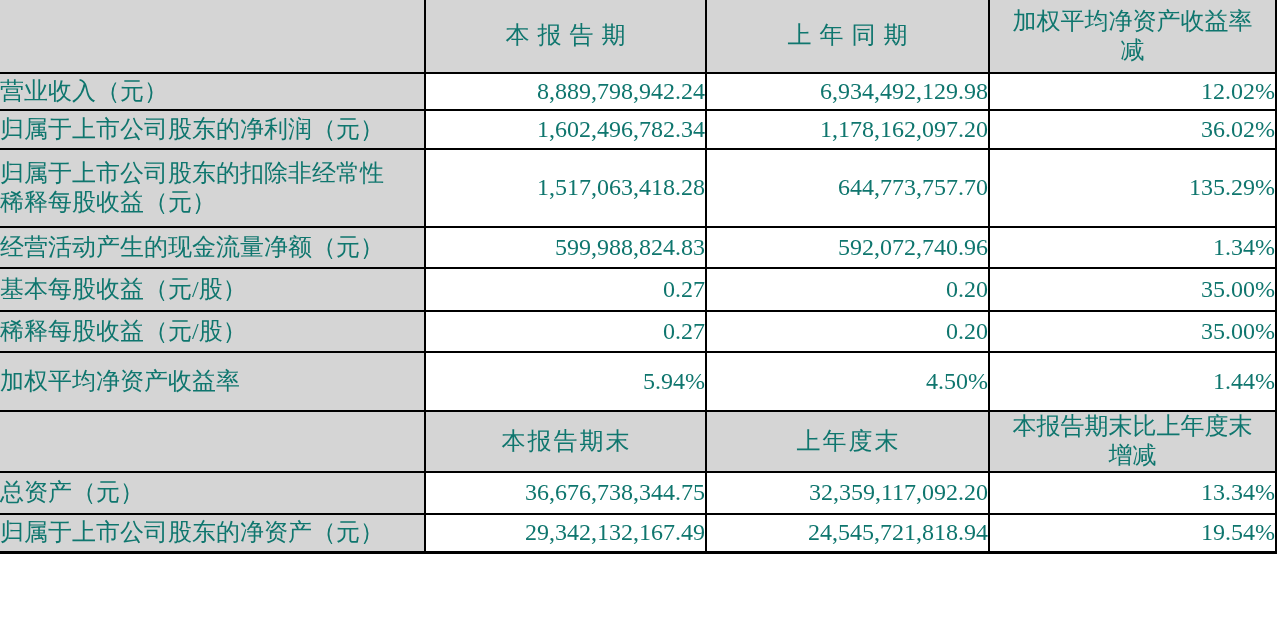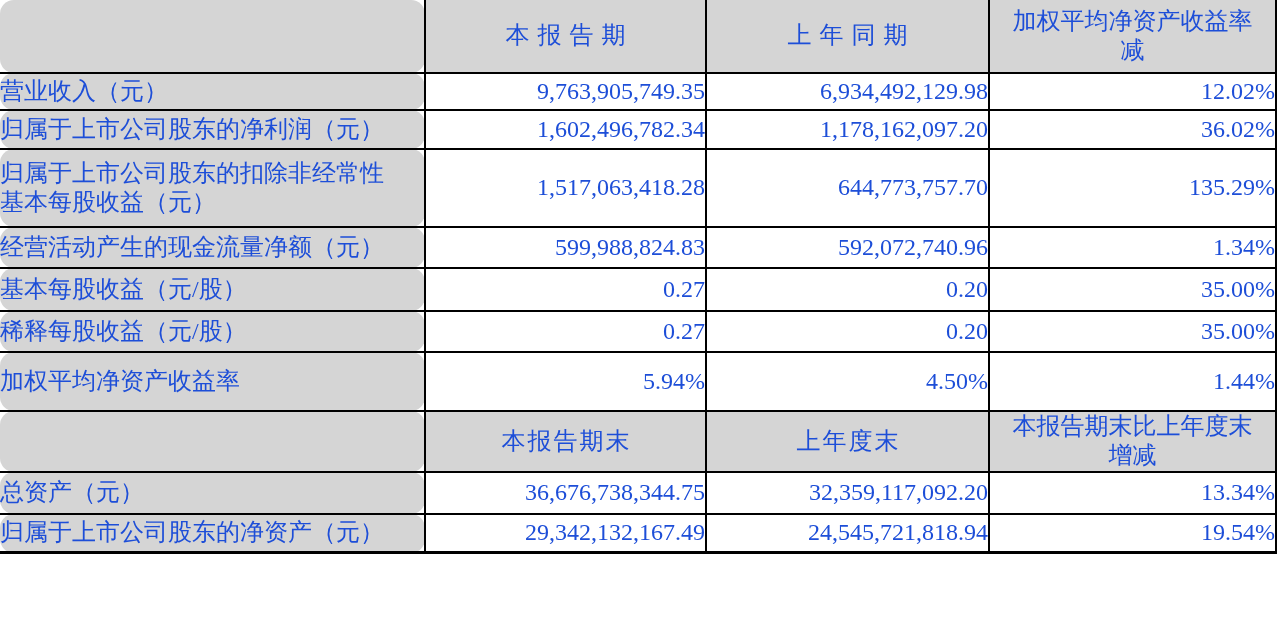--- a/index.html
+++ b/index.html
@@ -15,33 +15,33 @@
     width: 1283px;
     height: 619px;
     background: #ffffff;
   }
   table.fin {
     border-collapse: collapse;
     table-layout: fixed;
     width: 1276px;
     font-family: "Liberation Serif", "DejaVu Serif", serif;
     font-size: 24px;
-    color: #1d4ed8;
+    color: #0f766e;
     line-height: 1.22;
   }
   table.fin th, table.fin td {
     border: 2px solid #000000;
     font-weight: normal;
     vertical-align: middle;
     overflow: hidden;
     padding: 0;
   }
   
   table.fin tr.no-top > th, table.fin tr.no-top > td { border-top: 0; }
-  table.fin th:first-child, table.fin td:first-child { border-left: 0; border-radius: 14px; }
+  table.fin th:first-child, table.fin td:first-child { border-left: 0; }
   table.fin tr.last > td { border-bottom-width: 3px; }
 
   .hcell {
     background: #d5d5d5;
     text-align: center;
     white-space: pre-line;
     padding: 0 6px;
   }
   .hcell.sp4 { letter-spacing: 8px; text-indent: 8px; }
   .hcell.sp5 { letter-spacing: 2px; text-indent: 2px; }
@@ -73,35 +73,35 @@
         <tr class="no-top" style="height:73px">
       <th class="hcell"></th>
       <th class="hcell sp4">本报告期</th>
       <th class="hcell sp4">上年同期</th>
       <th class="hcell">加权平均净资产收益率
 减</th>
     </tr>
 
     <tr style="height:37px">
       <td class="lbl">营业收入（元）</td>
-      <td class="val">9,763,905,749.35</td>
+      <td class="val">8,889,798,942.24</td>
       <td class="val">6,934,492,129.98</td>
       <td class="val">12.02%</td>
     </tr>
 
     <tr style="height:39px">
       <td class="lbl">归属于上市公司股东的净利润（元）</td>
       <td class="val">1,602,496,782.34</td>
       <td class="val">1,178,162,097.20</td>
       <td class="val">36.02%</td>
     </tr>
 
     <tr style="height:78px">
       <td class="lbl">归属于上市公司股东的扣除非经常性
-基本每股收益（元）</td>
+稀释每股收益（元）</td>
       <td class="val">1,517,063,418.28</td>
       <td class="val">644,773,757.70</td>
       <td class="val">135.29%</td>
     </tr>
 
     <tr style="height:41px">
       <td class="lbl">经营活动产生的现金流量净额（元）</td>
       <td class="val">599,988,824.83</td>
       <td class="val">592,072,740.96</td>
       <td class="val">1.34%</td>

